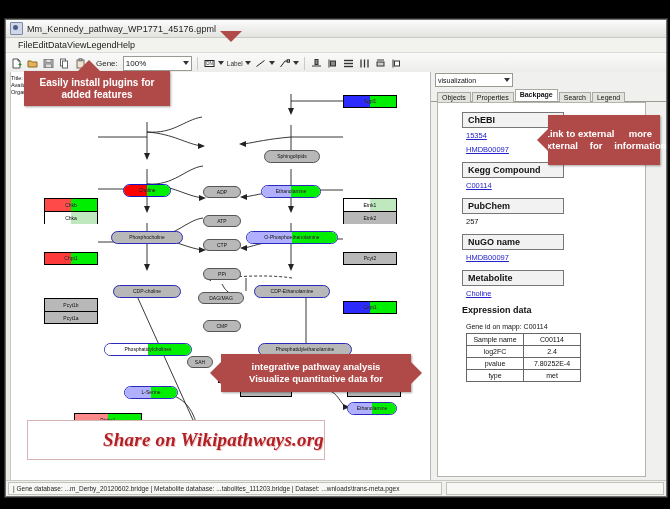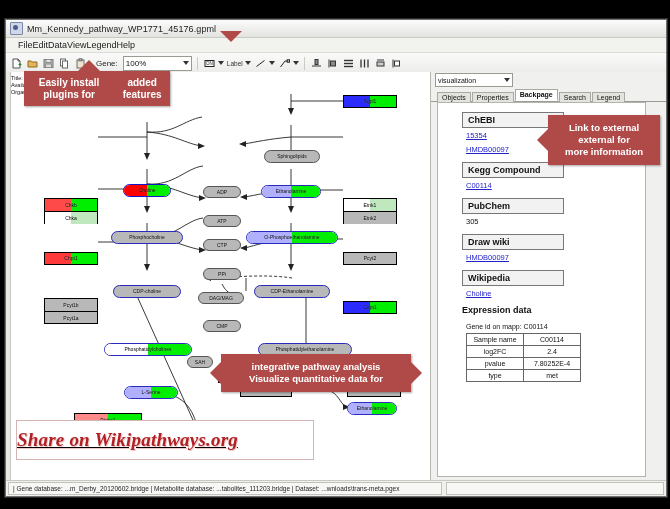--- a/index.html
+++ b/index.html
@@ -83,22 +83,22 @@
            display:flex;align-items:center;justify-content:center;z-index:30;line-height:12px;
            box-shadow:1px 1px 2px rgba(0,0,0,.35);}
   .arrow-d{position:absolute;width:0;height:0;border-left:11px solid transparent;border-right:11px solid transparent;
            border-top:11px solid #b04a48;z-index:30;}
   .arrow-u{position:absolute;width:0;height:0;border-left:11px solid transparent;border-right:11px solid transparent;
            border-bottom:11px solid #b04a48;z-index:30;}
   .arrow-l{position:absolute;width:0;height:0;border-top:11px solid transparent;border-bottom:11px solid transparent;
            border-right:11px solid #b04a48;z-index:30;}
   .arrow-r{position:absolute;width:0;height:0;border-top:11px solid transparent;border-bottom:11px solid transparent;
            border-left:11px solid #b04a48;z-index:30;}
-  .wikibanner{position:absolute;left:16px;top:420px;width:296px;height:38px;background:#fff;border:1px solid #d6b4b4;
-              display:flex;align-items:center;justify-content:flex-start;z-index:29;text-decoration:underline;}
+  .wikibanner{position:absolute;left:27px;top:420px;width:296px;height:38px;background:#fff;border:1px solid #d6b4b4;
+              display:flex;align-items:center;justify-content:flex-end;z-index:29;}
   .wikibanner span{font-family:"Liberation Serif",serif;font-style:italic;font-weight:bold;font-size:19px;color:#b02024;
                    text-shadow:1px 1px 0 #f0c8c8;letter-spacing:.2px;}
 </style>
 </head>
 <body>
 
 <div id="root">
 
   <div class="window">
 
@@ -520,28 +520,28 @@
           </div>
           <div class="bpsec">
             <a class="bplink" href="#">HMDB00097</a>
           </div>
           <div class="bpsec">
             <div class="bphead">Kegg Compound</div>
             <a class="bplink" href="#">C00114</a>
           </div>
           <div class="bpsec">
             <div class="bphead">PubChem</div>
-            <span class="bptext">305</span>
+            <span class="bptext">257</span>
           </div>
           <div class="bpsec">
-            <div class="bphead">Draw wiki</div>
+            <div class="bphead">NuGO name</div>
             <a class="bplink" href="#">HMDB00097</a>
           </div>
           <div class="bpsec">
-            <div class="bphead">Wikipedia</div>
+            <div class="bphead">Metabolite</div>
             <a class="bplink" href="#">Choline</a>
           </div>
 
           <div class="exptitle">Expression data</div>
           <div class="geneid">Gene id on mapp: C00114</div>
           <table class="exp">
             <tbody>
                 <tr>
               <td>Sample name</td>
               <td>C00114</td>
@@ -567,27 +567,27 @@
 
     <div class="statusbar">
       <div class="statusfield sf1">| Gene database: ...m_Derby_20120602.bridge | Metabolite database: ...tabolites_111203.bridge | Dataset: ...wnloads\trans-meta.pgex</div>
       <div class="statusfield sf2"></div>
     </div>
 
   </div>
 
   <div class="arrow-d" style="left:220px;top:31px;"></div>
 
-  <div class="callout" style="left:24px;top:71px;width:146px;height:35px;font-size:10px;flex-direction:row;">
+  <div class="callout" style="left:24px;top:71px;width:146px;height:35px;font-size:10px;flex-direction:column;">
     <span>Easily install plugins for</span>
     <span>added features</span>
   </div>
   <div class="arrow-u" style="left:78px;top:60px;"></div>
 
-  <div class="callout" style="left:548px;top:115px;width:112px;height:50px;font-size:9.5px;flex-direction:column;">
+  <div class="callout" style="left:548px;top:115px;width:112px;height:50px;font-size:9.5px;">
     <span>Link  to external</span>
     <span>external  for</span>
     <span>more information</span>
   </div>
   <div class="arrow-l" style="left:537px;top:129px;"></div>
 
   <div class="callout" style="left:221px;top:354px;width:190px;height:38px;font-size:9.5px;flex-direction:column;">
     <span>integrative pathway analysis</span>
     <span>Visualize quantitative data  for</span>
   </div>

